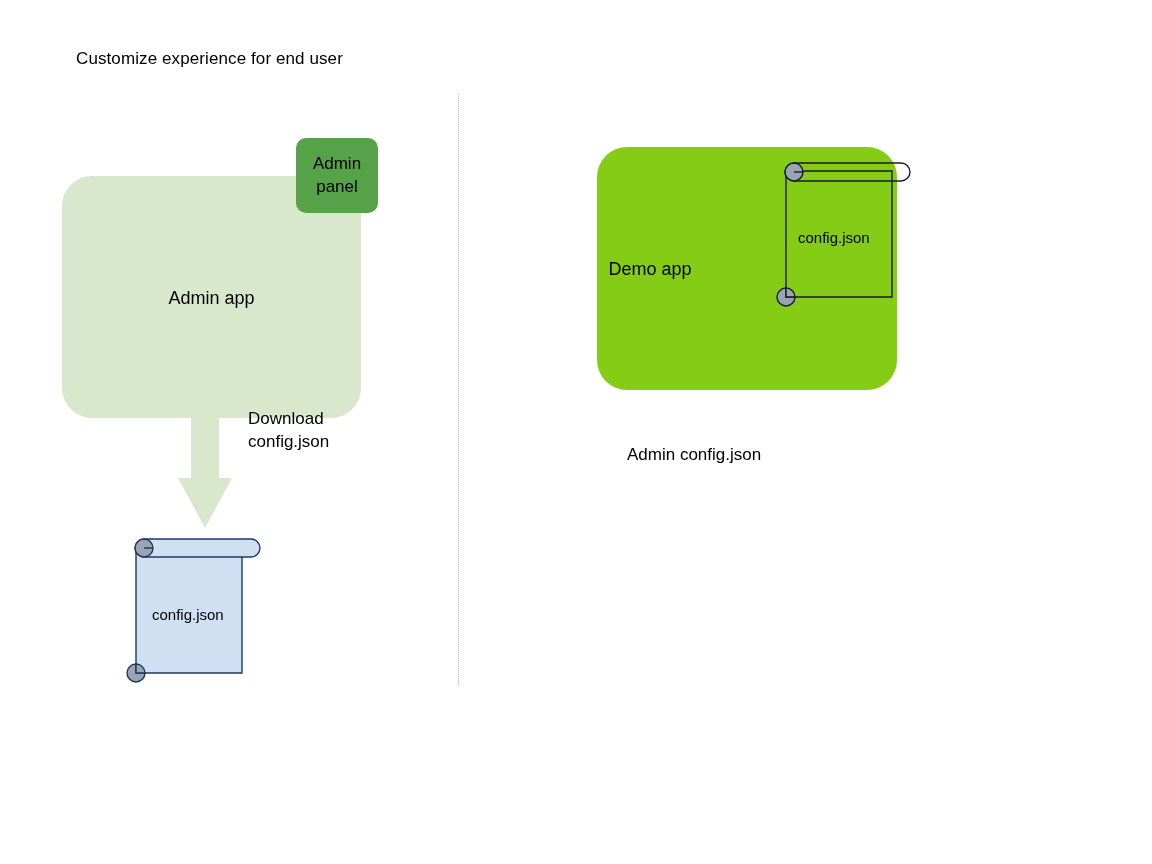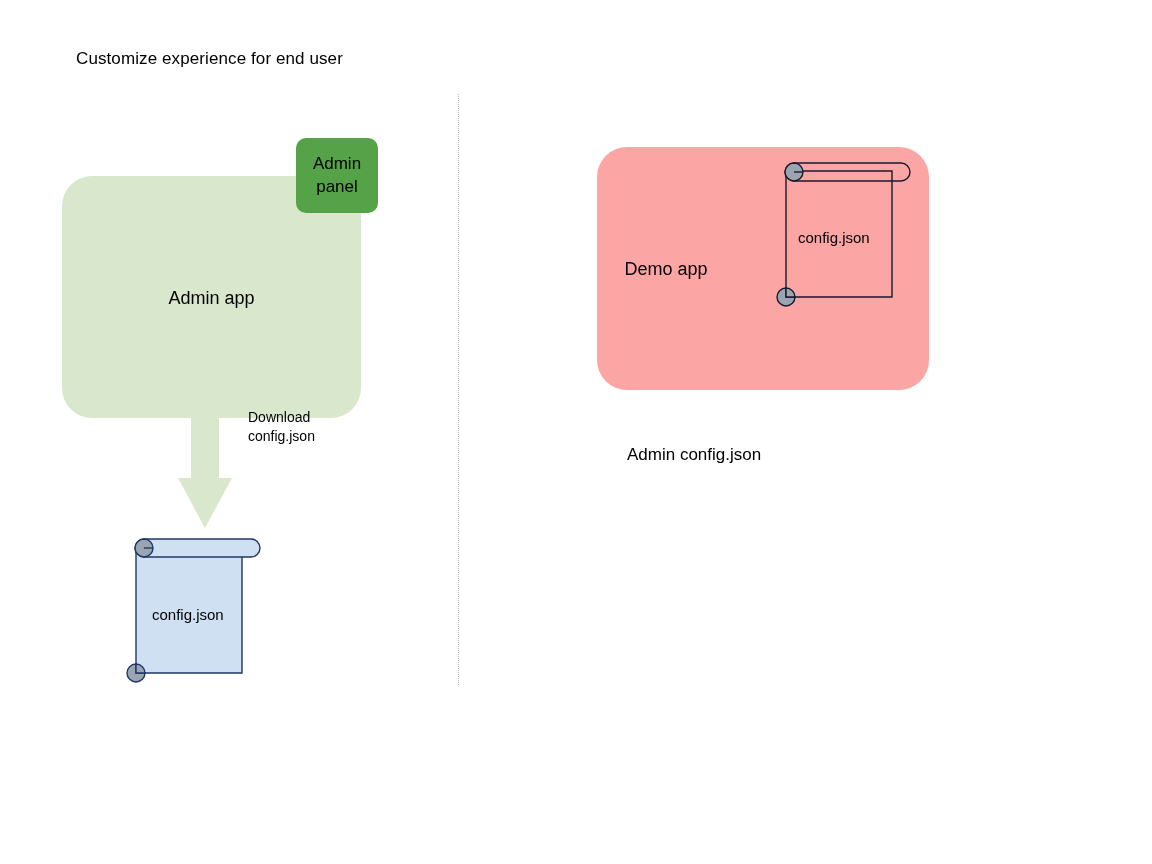--- a/index.html
+++ b/index.html
@@ -56,22 +56,21 @@
     width: 299px;
     height: 242px;
     background: #d9e8cd;
     margin-top: 44px;
   }
   #demo-app-box {
     left: 597px;
     top: 147px;
     width: 300px;
     height: 243px;
-    background: #fca5a5;
-    padding-left: 32px;
+    background: #84cc16;
   }
   .app-box-label {
     position: absolute;
     width: 100%;
     text-align: center;
     font-size: 18px;
   }
   #admin-app-label { top: 112px; left: 0; }
   #demo-app-label  { top: 112px; left: -97px; }
 
@@ -102,21 +101,21 @@
     left: 178px;
     top: 366px;
     width: 54px;
     height: 162px;
   }
 
   
   #download-label {
     left: 248px;
     top: 408px;
-    font-size: 14px;
+    font-size: 17px;
     line-height: 1.35;
   }
 
   
   #loads-label {
     left: 627px;
     top: 444px;
     font-size: 17px;
   }
 

